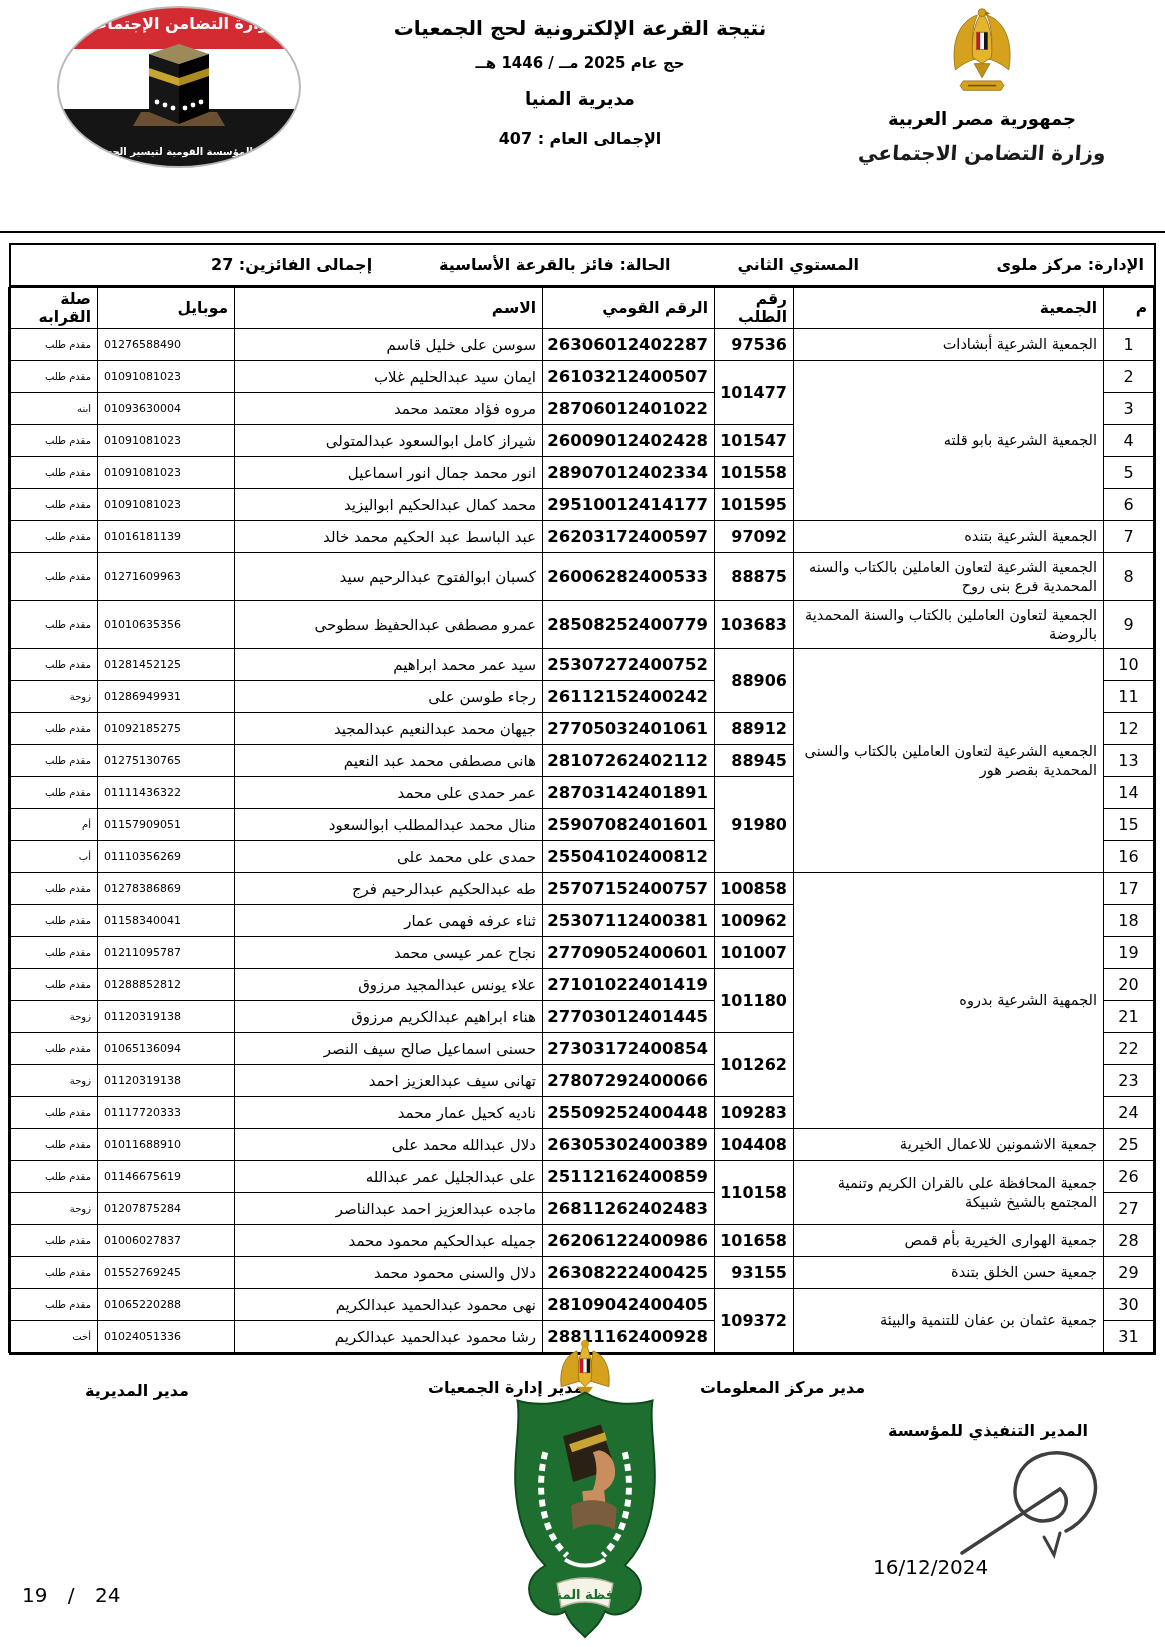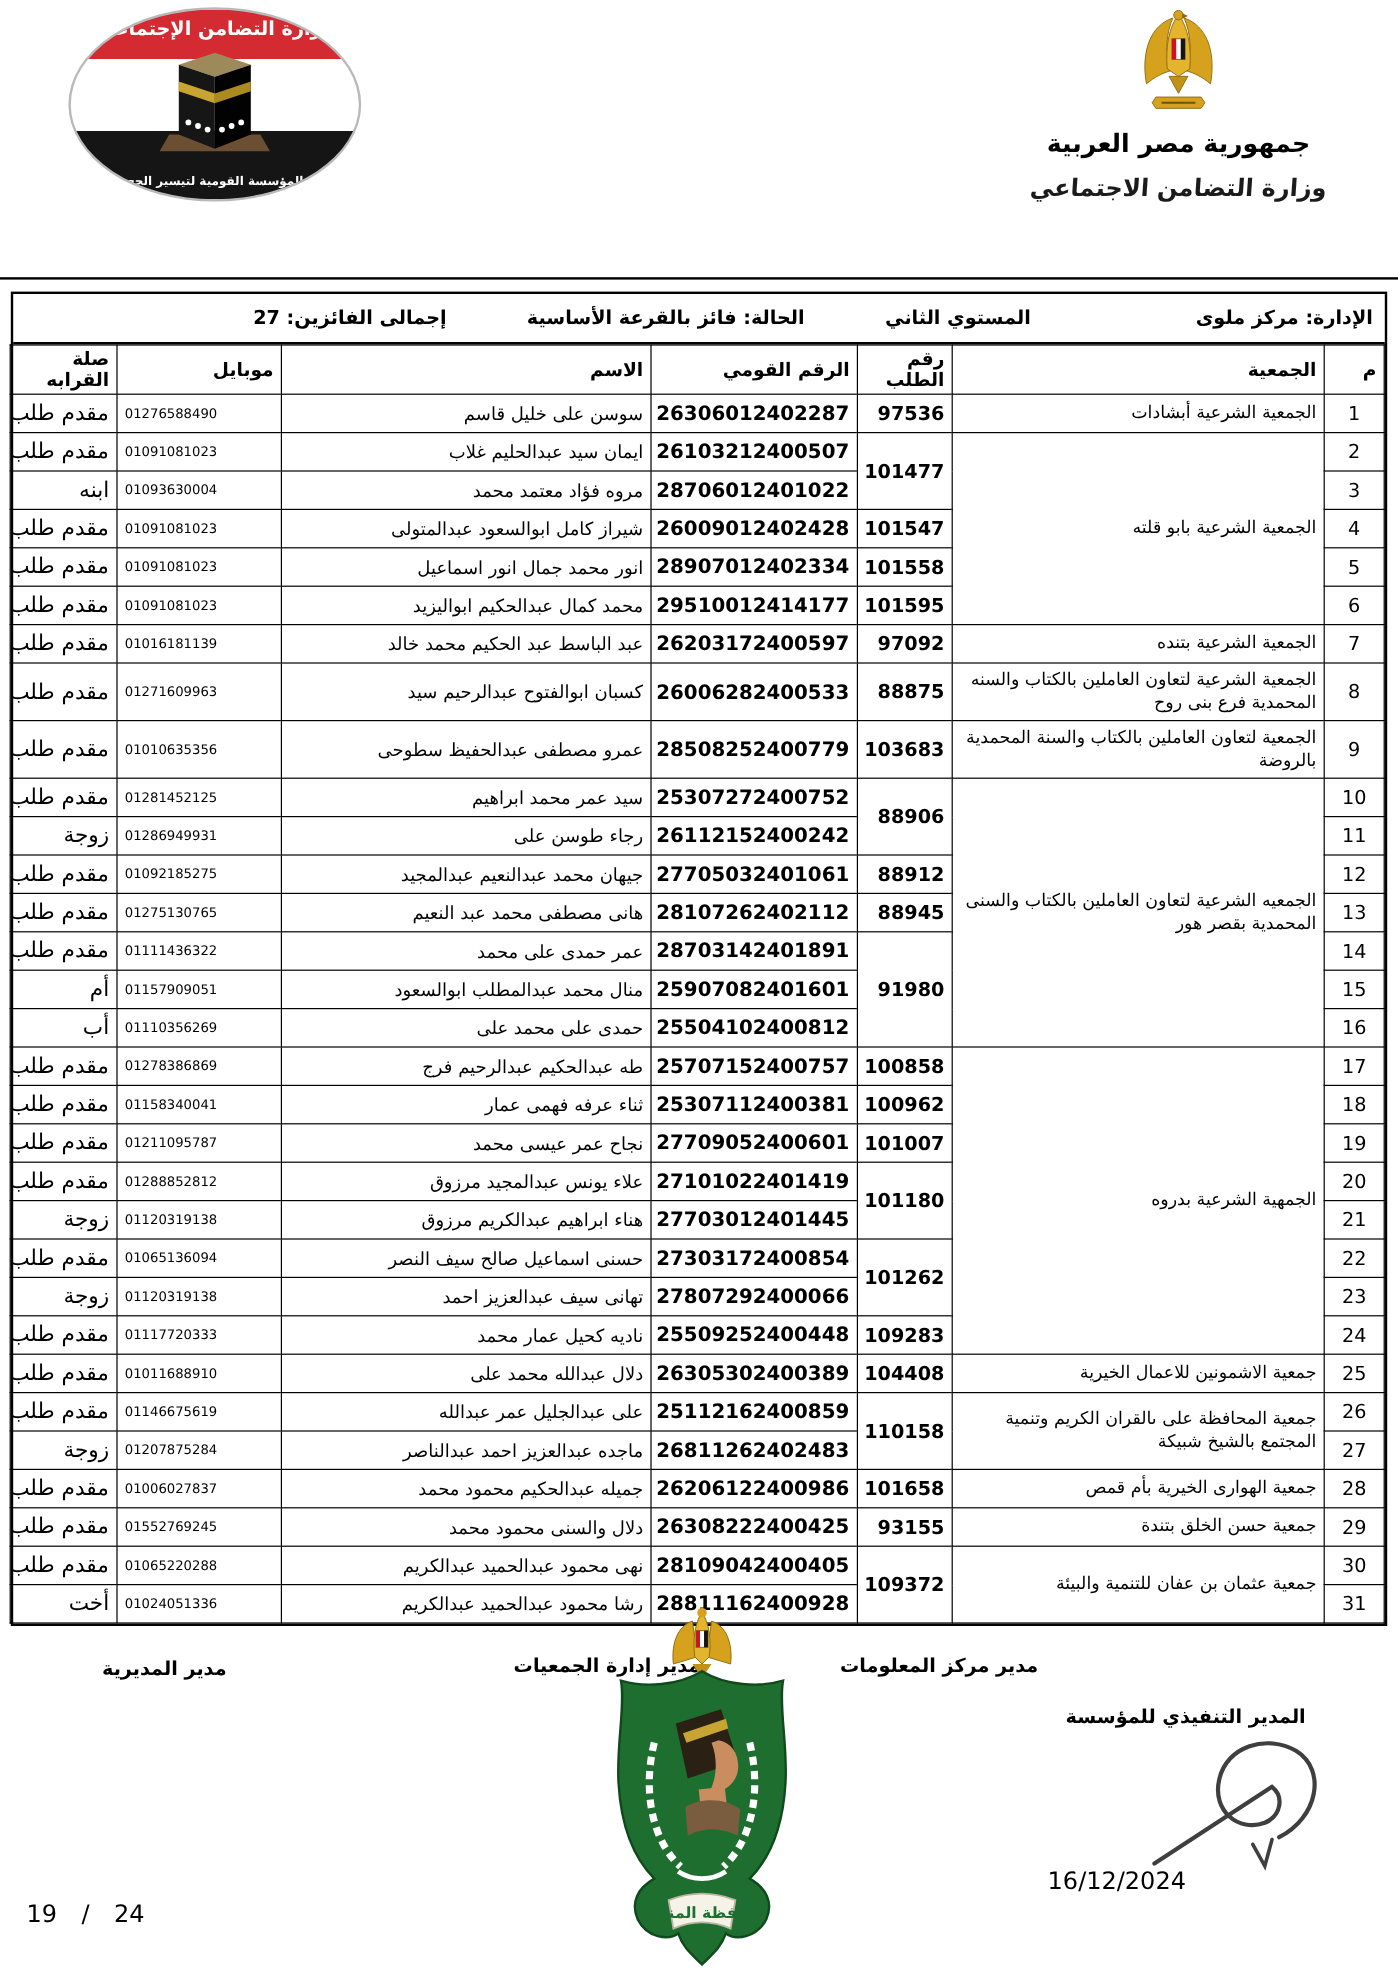--- a/index.html
+++ b/index.html
@@ -7,21 +7,21 @@
   body {
     width:1165px; height:1647px; position:relative;
     font-family:"DejaVu Sans", sans-serif;
     color:#000; direction:rtl; overflow:hidden;
   }
   .sheet { position:absolute; inset:0; background:#fff; }
 
   
   .header-right { position:absolute; right:18px; top:4px; width:330px; text-align:center; }
   .eagle-svg { display:block; margin:0 auto; height:102px; }
-  .republic { font-size:21px; font-weight:700; margin-top:2px; letter-spacing:0.5px; }
+  .republic { font-size:18px; font-weight:700; margin-top:2px; letter-spacing:0.5px; }
   .ministry-callig { font-size:20px; font-weight:700; margin-top:12px; letter-spacing:1px;
     transform:skewX(-4deg); color:#1b1b1b; }
 
   .header-center { position:absolute; left:320px; top:16px; width:520px; text-align:center; }
   .title1 { font-size:20px; font-weight:700; }
   .title2 { font-size:15px; font-weight:700; margin-top:14px; }
   .title3 { font-size:18px; font-weight:700; margin-top:16px; }
   .title4 { font-size:16px; font-weight:700; margin-top:20px; }
 
   .logo-left { position:absolute; left:57px; top:6px; width:244px; height:162px; }
@@ -49,21 +49,21 @@
   table.results th { height:30px; font-size:15.5px; font-weight:700; text-align:right; }
   th.h-m { text-align:center; }
   table.results tr { height:32px; }
   table.results tr.tall { height:48px; }
   td.c-m    { text-align:center; font-size:16px; }
   td.c-assoc{ text-align:right;  font-size:14.5px; line-height:1.25; }
   td.c-req  { text-align:right; font-weight:700; font-size:16px; }
   td.c-nid  { text-align:center; font-weight:700; font-size:16.5px; }
   td.c-name { text-align:right;  font-size:15px; white-space:nowrap; }
   td.c-mob  { text-align:left;   font-weight:400; font-size:11px; padding-left:2px; direction:ltr;margin-left:11px; }
-  td.c-rel  {  font-size:18px; white-space:nowrap; }
+  td.c-rel  {  font-size:10px; white-space:nowrap; }
 
   
   .footer { position:absolute; left:0; top:1345px; width:1165px; height:302px; }
   .sig { position:absolute; font-size:16px; font-weight:700; white-space:nowrap; }
   .sig-directorate { left:85px;  top:36px; }
   .sig-infocenter  { left:700px; top:33px; }
   .sig-assoc       { left:428px; top:33px; z-index:1; }
   .sig-exec        { left:888px; top:76px; }
   .gov-logo { position:absolute; left:465px; top:-10px; width:240px; height:308px; z-index:2; }
   .gov-ribbon-text { position:absolute; left:465px; top:242px; width:240px; text-align:center;
@@ -89,20 +89,26 @@
       <rect x="53" y="36" width="4.6" height="22" fill="#ce1126"></rect>
       <rect x="62.4" y="36" width="4.6" height="22" fill="#151515"></rect>
       <path d="M50,76 L60,94 L70,76 Z" fill="#c29217" stroke="#8f6a0e" stroke-width="1"></path>
       <path d="M36,98 h48 l4,6 -4,6 h-48 l-4,-6 z" fill="#d6a21e" stroke="#8f6a0e" stroke-width="1"></path>
       <path d="M42,104 h36" stroke="#6e5208" stroke-width="2" fill="none"></path>
     </svg>
     <div class="republic">جمهورية مصر العربية</div>
     <div class="ministry-callig">وزارة التضامن الاجتماعي</div>
   </div>
 
+  <div class="header-center">
+    <div class="title1">نتيجة القرعة الإلكترونية لحج الجمعيات</div>
+    <div class="title2">حج عام 2025 مــ / 1446 هــ</div>
+    <div class="title3">مديرية المنيا</div>
+    <div class="title4">الإجمالى العام : 407</div>
+  </div>
 
   <div class="logo-left">
     <div class="logo-oval">
       <div class="logo-arc-top">وزارة التضامن الإجتماعي</div>
       <div class="logo-arc-bottom">المؤسسة القومية لتيسير الحج</div>
     </div>
     <svg class="kaaba-svg" viewBox="0 0 100 100">
       <polygon points="12,76 88,76 96,90 4,90" fill="#6b4f33"></polygon>
       <polygon points="20,18 50,8 80,18 50,28" fill="#9c8a5a"></polygon>
       <polygon points="20,18 50,28 50,88 20,76" fill="#161616"></polygon>

